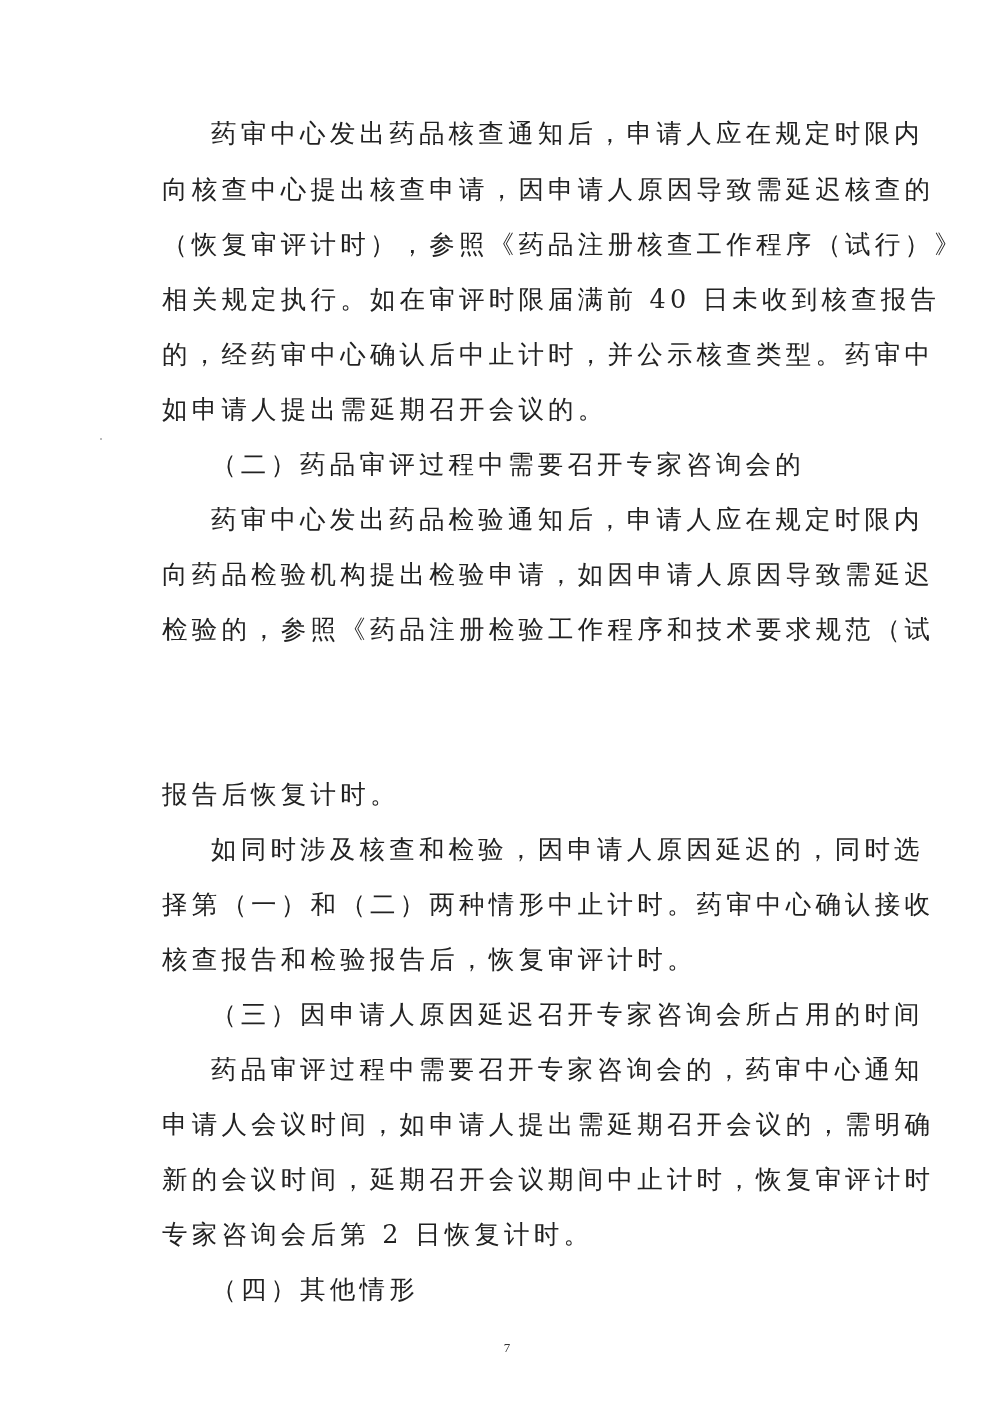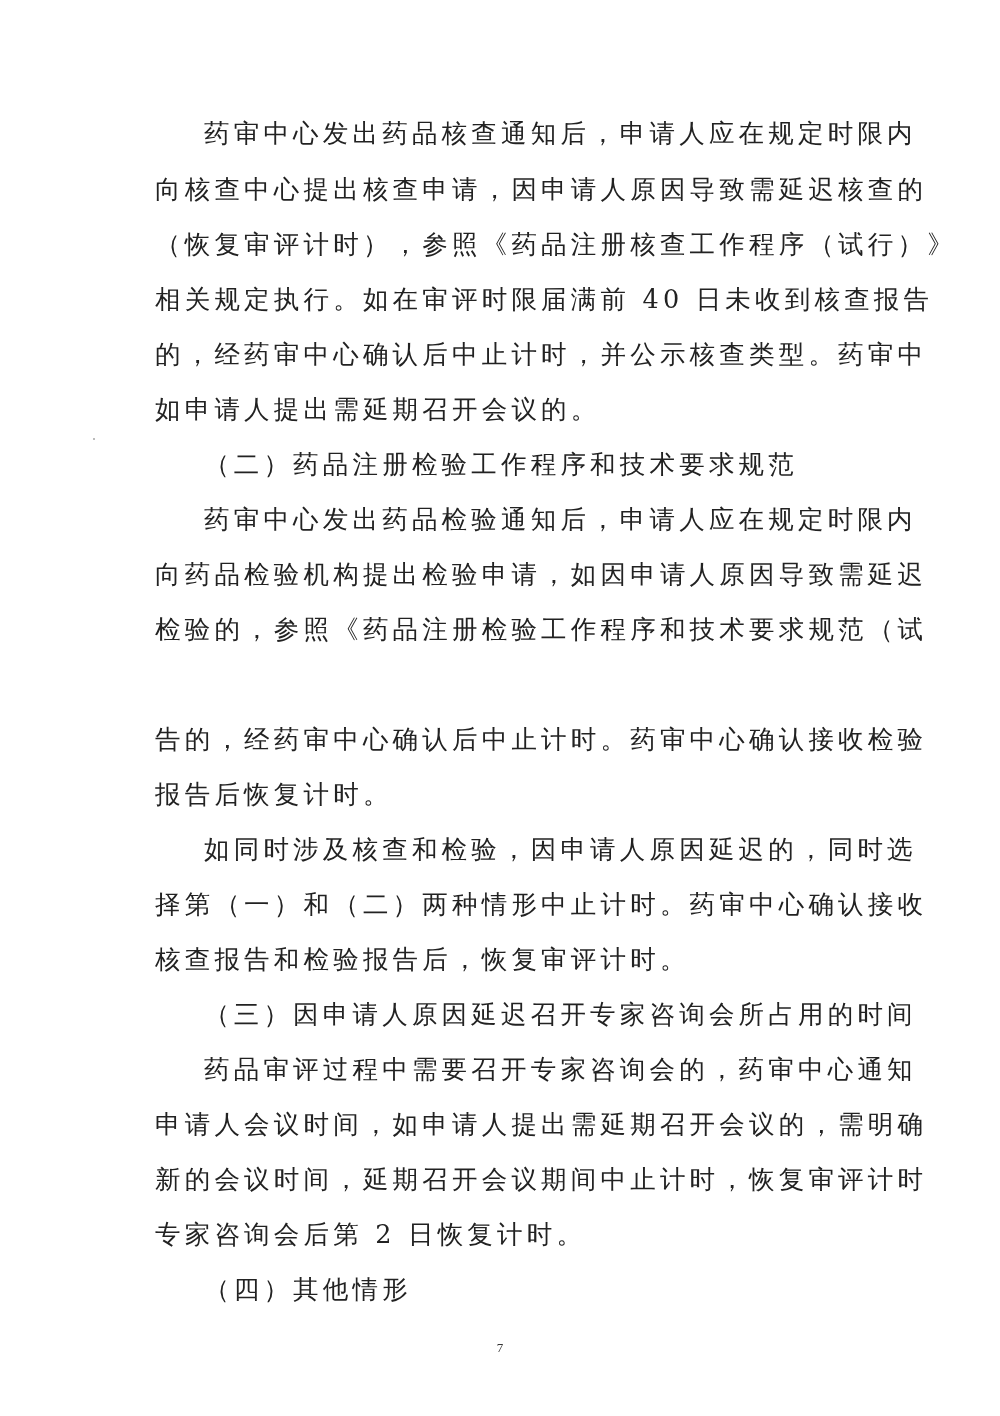--- a/index.html
+++ b/index.html
@@ -1,43 +1,42 @@
 <!DOCTYPE html>
 <html><head>
 <meta charset="utf-8">
 <style>
   html, body { margin: 0; padding: 0; background: #ffffff; }
   body { width: 1000px; height: 1416px; position: relative; overflow: hidden;
          font-family: "DejaVu Serif", "Liberation Serif", serif; color: #222; }
-  .page { position: absolute; left: 0; top: 0; width: 812px; height: 1416px; background: #fff; }
+  .page { position: absolute; left: 7px; top: 0; width: 812px; height: 1416px; background: #fff; }
   .line { position: absolute; left: 155px; width: 690px; font-size: 25.5px; line-height: 30px;
           white-space: nowrap; letter-spacing: 4.2px; }
   .line.indent { left: 204px; }
   .line.heading { left: 204px; }
   .pagenum { position: absolute; top: 1340px; left: 0; width: 1000px; text-align: center;
              font-size: 13px; font-family: "Liberation Serif", serif; color: #333; }
   .speck { position: absolute; left: 93px; top: 438px; width: 2px; height: 2px; background: #bbb; }
 </style>
 </head>
 <body>
 
 <div class="page">
   <div class="speck"></div>
 
   <div class="line indent" style="top:118px">药审中心发出药品核查通知后，申请人应在规定时限内</div>
   <div class="line" style="top:174px">向核查中心提出核查申请，因申请人原因导致需延迟核查的</div>
   <div class="line" style="top:229px">（恢复审评计时），参照《药品注册核查工作程序（试行）》</div>
   <div class="line" style="top:284px">相关规定执行。如在审评时限届满前 40 日未收到核查报告</div>
   <div class="line" style="top:339px">的，经药审中心确认后中止计时，并公示核查类型。药审中</div>
   <div class="line" style="top:394px">如申请人提出需延期召开会议的。</div>
-  <div class="line heading" style="top:449px">（二）药品注册检验工作程序和技术要求规范</div>
+  <div class="line heading" style="top:449px">（二）药品审评过程中需要召开专家咨询会的</div>
   <div class="line indent" style="top:504px">药审中心发出药品检验通知后，申请人应在规定时限内</div>
   <div class="line" style="top:559px">向药品检验机构提出检验申请，如因申请人原因导致需延迟</div>
   <div class="line" style="top:614px">检验的，参照《药品注册检验工作程序和技术要求规范（试</div>
-  <div class="line" style="top:724px">告的，经药审中心确认后中止计时。药审中心确认接收检验</div>
   <div class="line" style="top:779px">报告后恢复计时。</div>
   <div class="line" style="top:889px">择第（一）和（二）两种情形中止计时。药审中心确认接收</div>
   <div class="line indent" style="top:834px">如同时涉及核查和检验，因申请人原因延迟的，同时选</div>
   <div class="line" style="top:944px">核查报告和检验报告后，恢复审评计时。</div>
   <div class="line heading" style="top:999px">（三）因申请人原因延迟召开专家咨询会所占用的时间</div>
   <div class="line" style="top:1109px">申请人会议时间，如申请人提出需延期召开会议的，需明确</div>
   <div class="line indent" style="top:1054px">药品审评过程中需要召开专家咨询会的，药审中心通知</div>
   <div class="line" style="top:1164px">新的会议时间，延期召开会议期间中止计时，恢复审评计时</div>
   <div class="line" style="top:1219px">专家咨询会后第 2 日恢复计时。</div>
   <div class="line heading" style="top:1274px">（四）其他情形</div>

